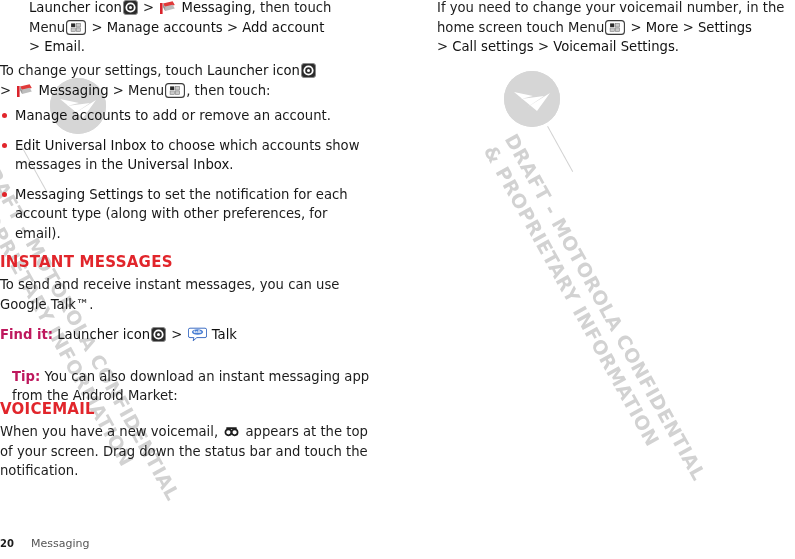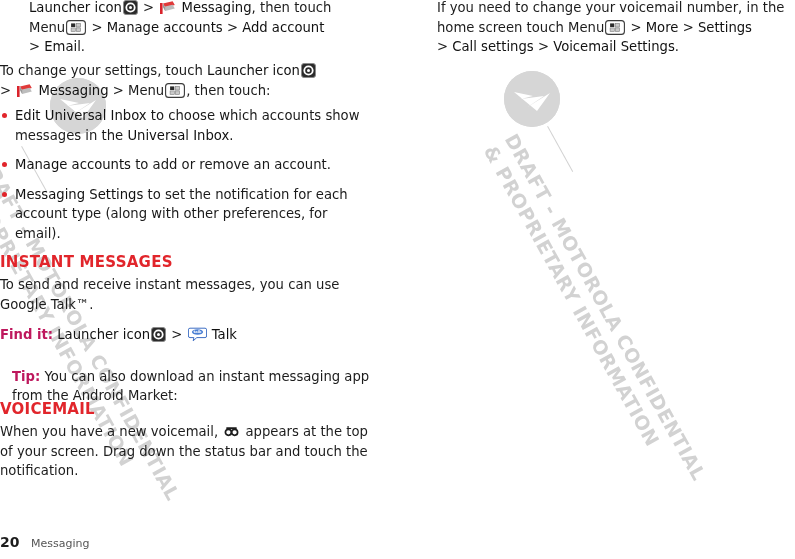--- a/index.html
+++ b/index.html
@@ -161,21 +161,21 @@
     width: 420px;
     font-size: 11px;
     color: #4d4d4d;
     z-index: 9;
   }
   .footer .pg {
     display: inline-block;
     width: 31px;
     font-weight: bold;
     color: #1c1c1c;
-    font-size: 14px;
+    font-size: 10px;
   }
   .footer .ch { color: #555; }
 
   .txt { position: relative; z-index: 8; }
 </style>
 </head>
 <body>
 
 <div id="page">
 
@@ -275,25 +275,25 @@
             <rect x="5.1" y="7.9" width="4.2" height="3.6" fill="#c9c9c9" stroke="#7d7d7d" stroke-width="0.6"></rect>
             <rect x="10.4" y="7.9" width="4.2" height="3.6" fill="#c9c9c9" stroke="#7d7d7d" stroke-width="0.6"></rect>
           </svg></span><span>, then touch:</span>
       </p>
     </div>
 
     <div class="block" style="top:106px; width:370px;">
       <ul class="bullets">
         <li>
           <span class="dot"></span>
-          <b>Edit Universal Inbox</b><span> to choose which accounts show messages in the </span><b>Universal Inbox</b><span>.</span>
+          <b>Manage accounts</b><span> to add or remove an account.</span>
         </li>
         <li>
           <span class="dot"></span>
-          <b>Manage accounts</b><span> to add or remove an account.</span>
+          <b>Edit Universal Inbox</b><span> to choose which accounts show messages in the </span><b>Universal Inbox</b><span>.</span>
         </li>
         <li>
           <span class="dot"></span>
           <b>Messaging Settings</b><span> to set the notification for each account type (along with other preferences, for email).</span>
         </li>
       </ul>
     </div>
 
     <div class="block" style="top:253px; width:375px;">
       <h2 class="heading">Instant messages</h2>

